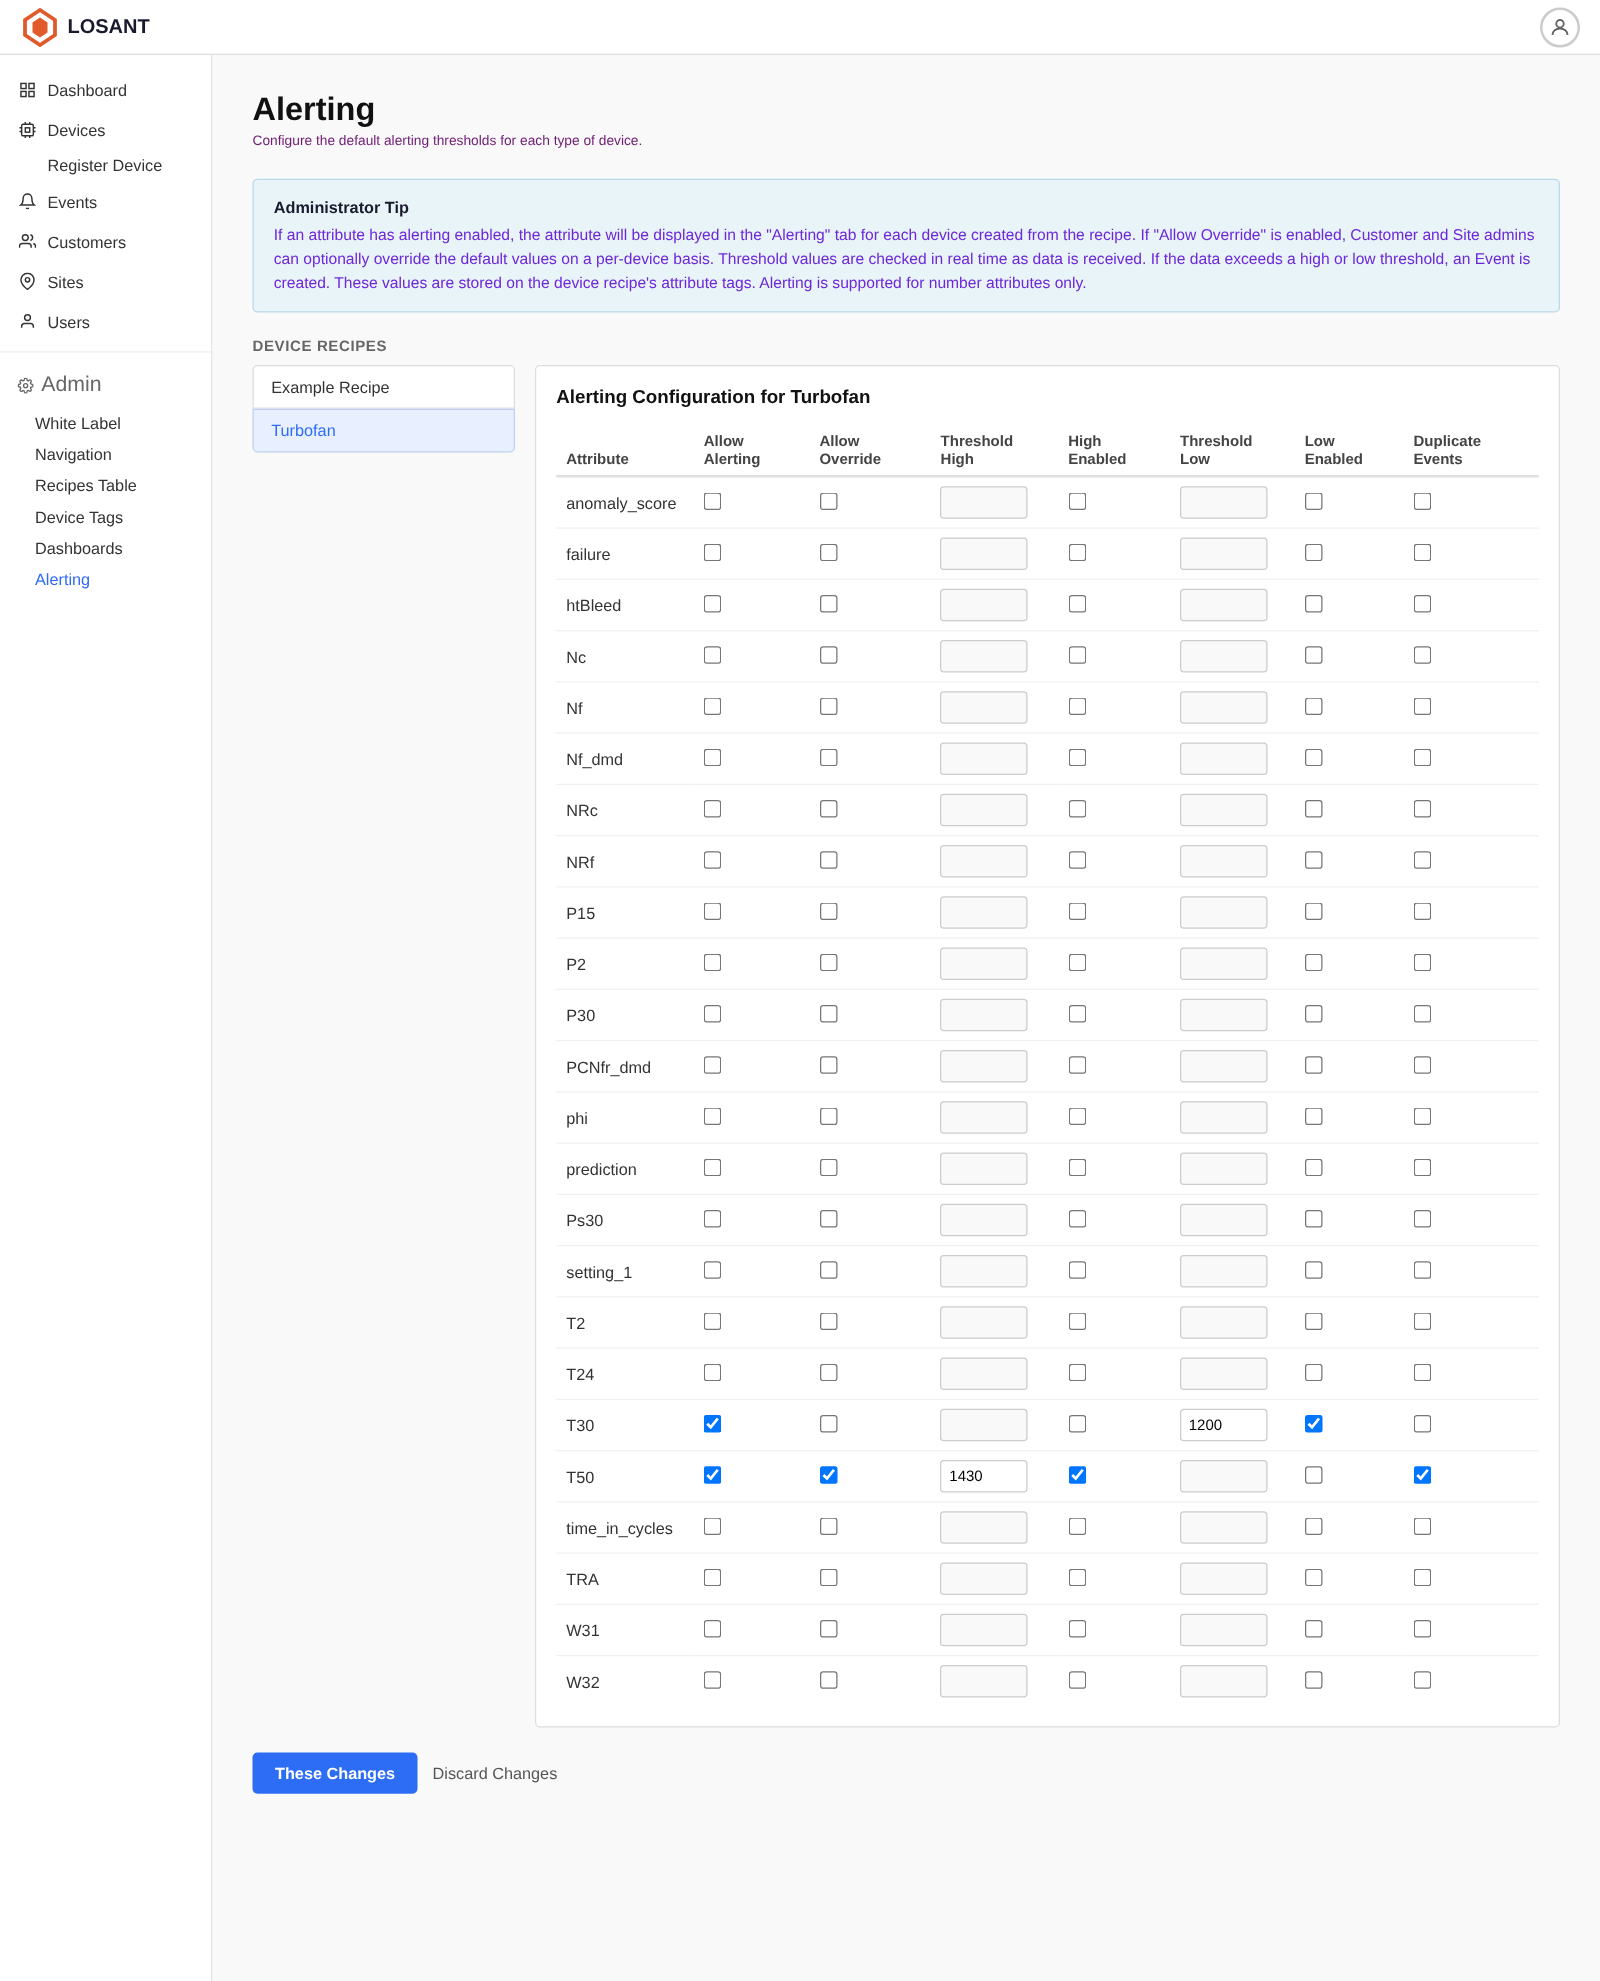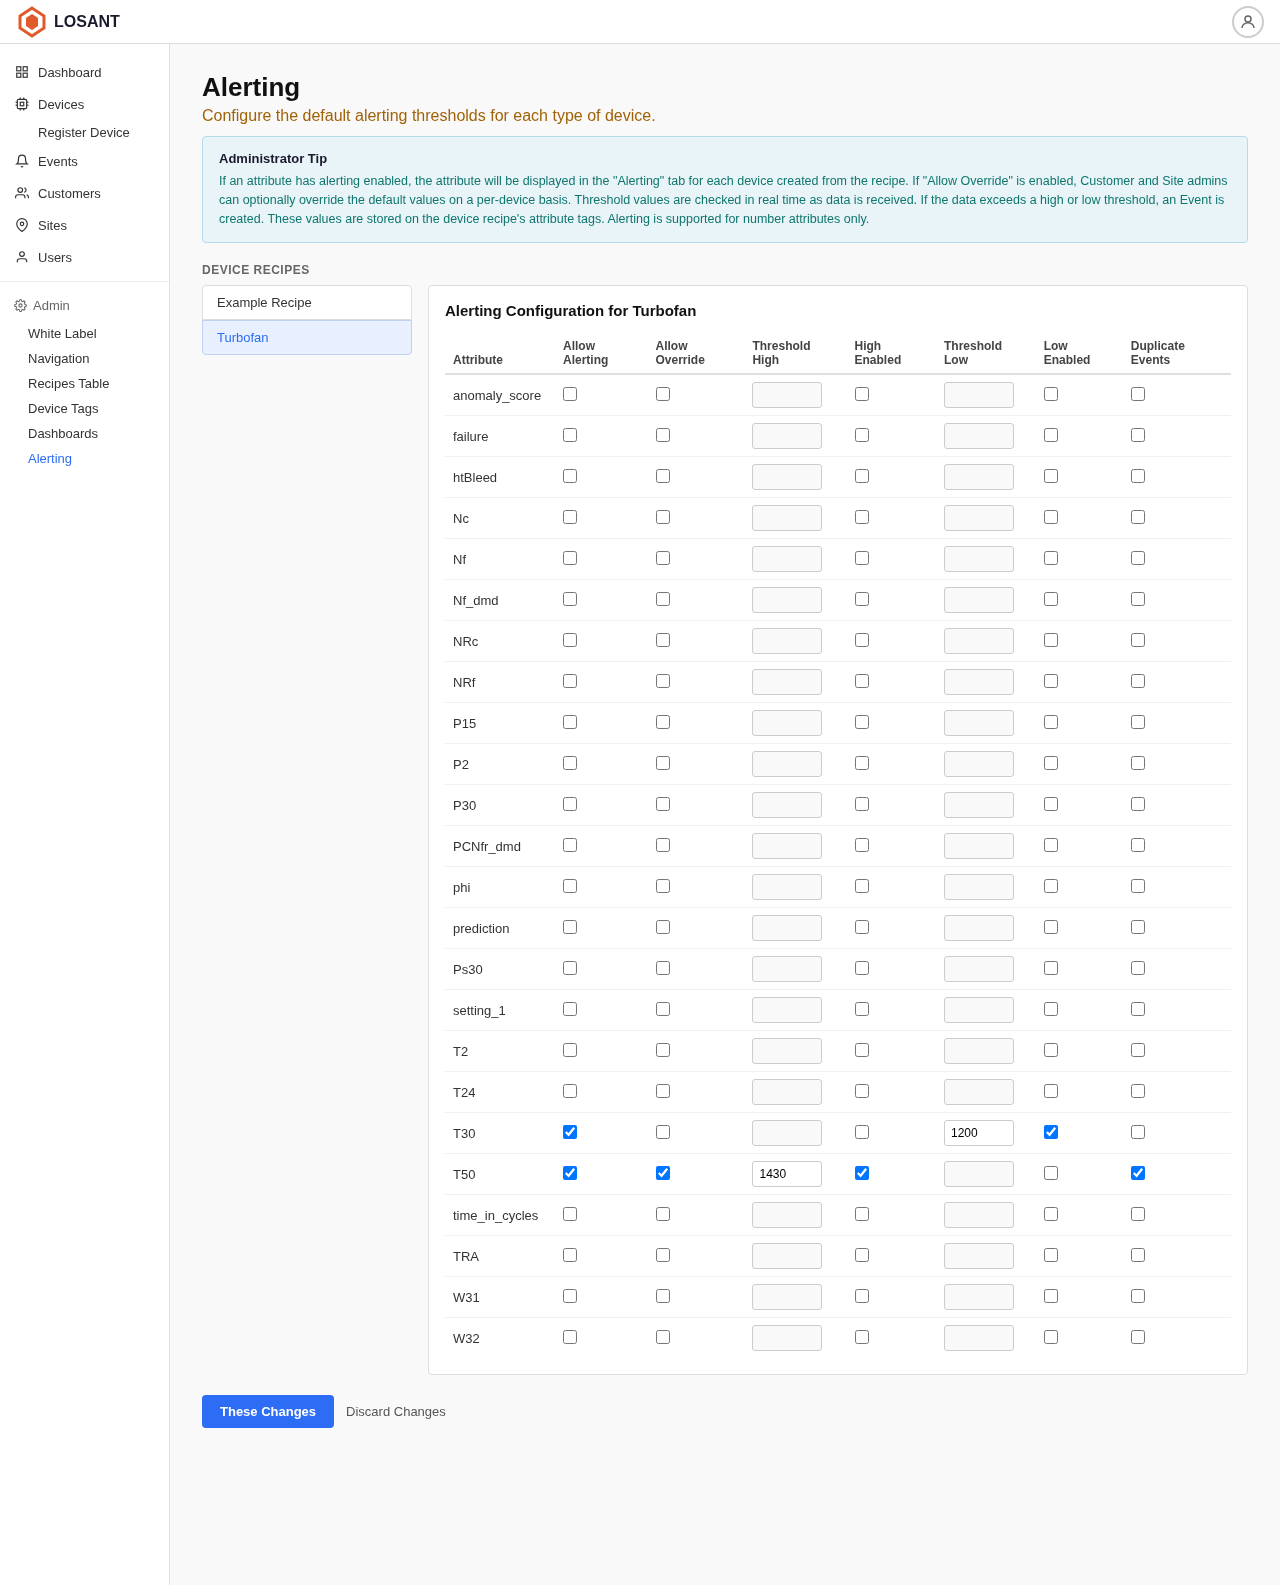--- a/index.html
+++ b/index.html
@@ -13,33 +13,33 @@
 
     
     .layout { display: flex; margin-top: 44px; min-height: calc(1585px - 44px); }
 
     
     .sidebar { width: 170px; background: #fff; border-right: 1px solid #e0e0e0; padding: 12px 0; flex-shrink: 0; }
     .sidebar-item { display: flex; align-items: center; gap: 8px; padding: 8px 14px; cursor: pointer; color: #333; font-size: 13px; }
     .sidebar-item .icon { width: 16px; height: 16px; display: flex; align-items: center; justify-content: center; flex-shrink: 0; }
     .sidebar-sub { padding: 5px 14px 5px 38px; font-size: 13px; color: #333; cursor: pointer; }
     .sidebar-divider { border: none; border-top: 1px solid #eee; margin: 8px 0; }
-    .sidebar-admin-label { padding: 8px 14px; font-size: 13px; color: #666; display: flex; align-items: center; gap: 6px; }
+    .sidebar-admin-label { padding: 8px 14px; font-size: 17px; color: #666; display: flex; align-items: center; gap: 6px; }
     .sidebar-admin-sub { padding: 5px 14px 5px 28px; font-size: 13px; color: #333; cursor: pointer; }
     .sidebar-admin-sub.active { color: #2d6df6; font-weight: 500; }
 
     
     .main { flex: 1; padding: 28px 32px; background: #f9f9f9; }
     .page-title { font-size: 26px; font-weight: 700; color: #111; margin-bottom: 4px; }
-    .page-subtitle { font-size: 16px; color: #a16207; margin-bottom: 11px; }
+    .page-subtitle { font-size: 11px; color: #701a75; margin-bottom: 24px; }
 
     
     .info-box { background: #e8f4f8; border: 1px solid #b8d9e8; border-radius: 4px; padding: 14px 16px; margin-bottom: 20px; }
     .info-box-title { font-weight: 700; font-size: 13px; margin-bottom: 6px; color: #1a1a2e; }
-    .info-box-text { font-size: 12.5px; color: #0f766e; line-height: 1.5; }
+    .info-box-text { font-size: 12.5px; color: #6d28d9; line-height: 1.5; }
 
     
     .section-label { font-size: 12px; color: #666; margin-bottom: 8px; font-weight: 700; text-transform: uppercase; letter-spacing: 0.5px; }
 
     
     .content-row { display: flex; gap: 16px; }
     .recipe-list { width: 210px; flex-shrink: 0; }
     .recipe-list-item { padding: 9px 14px; background: #fff; border: 1px solid #ddd; cursor: pointer; font-size: 13px; color: #333; }
     .recipe-list-item:first-child { border-radius: 4px 4px 0 0; }
     .recipe-list-item:last-child { border-radius: 0 0 4px 4px; }

